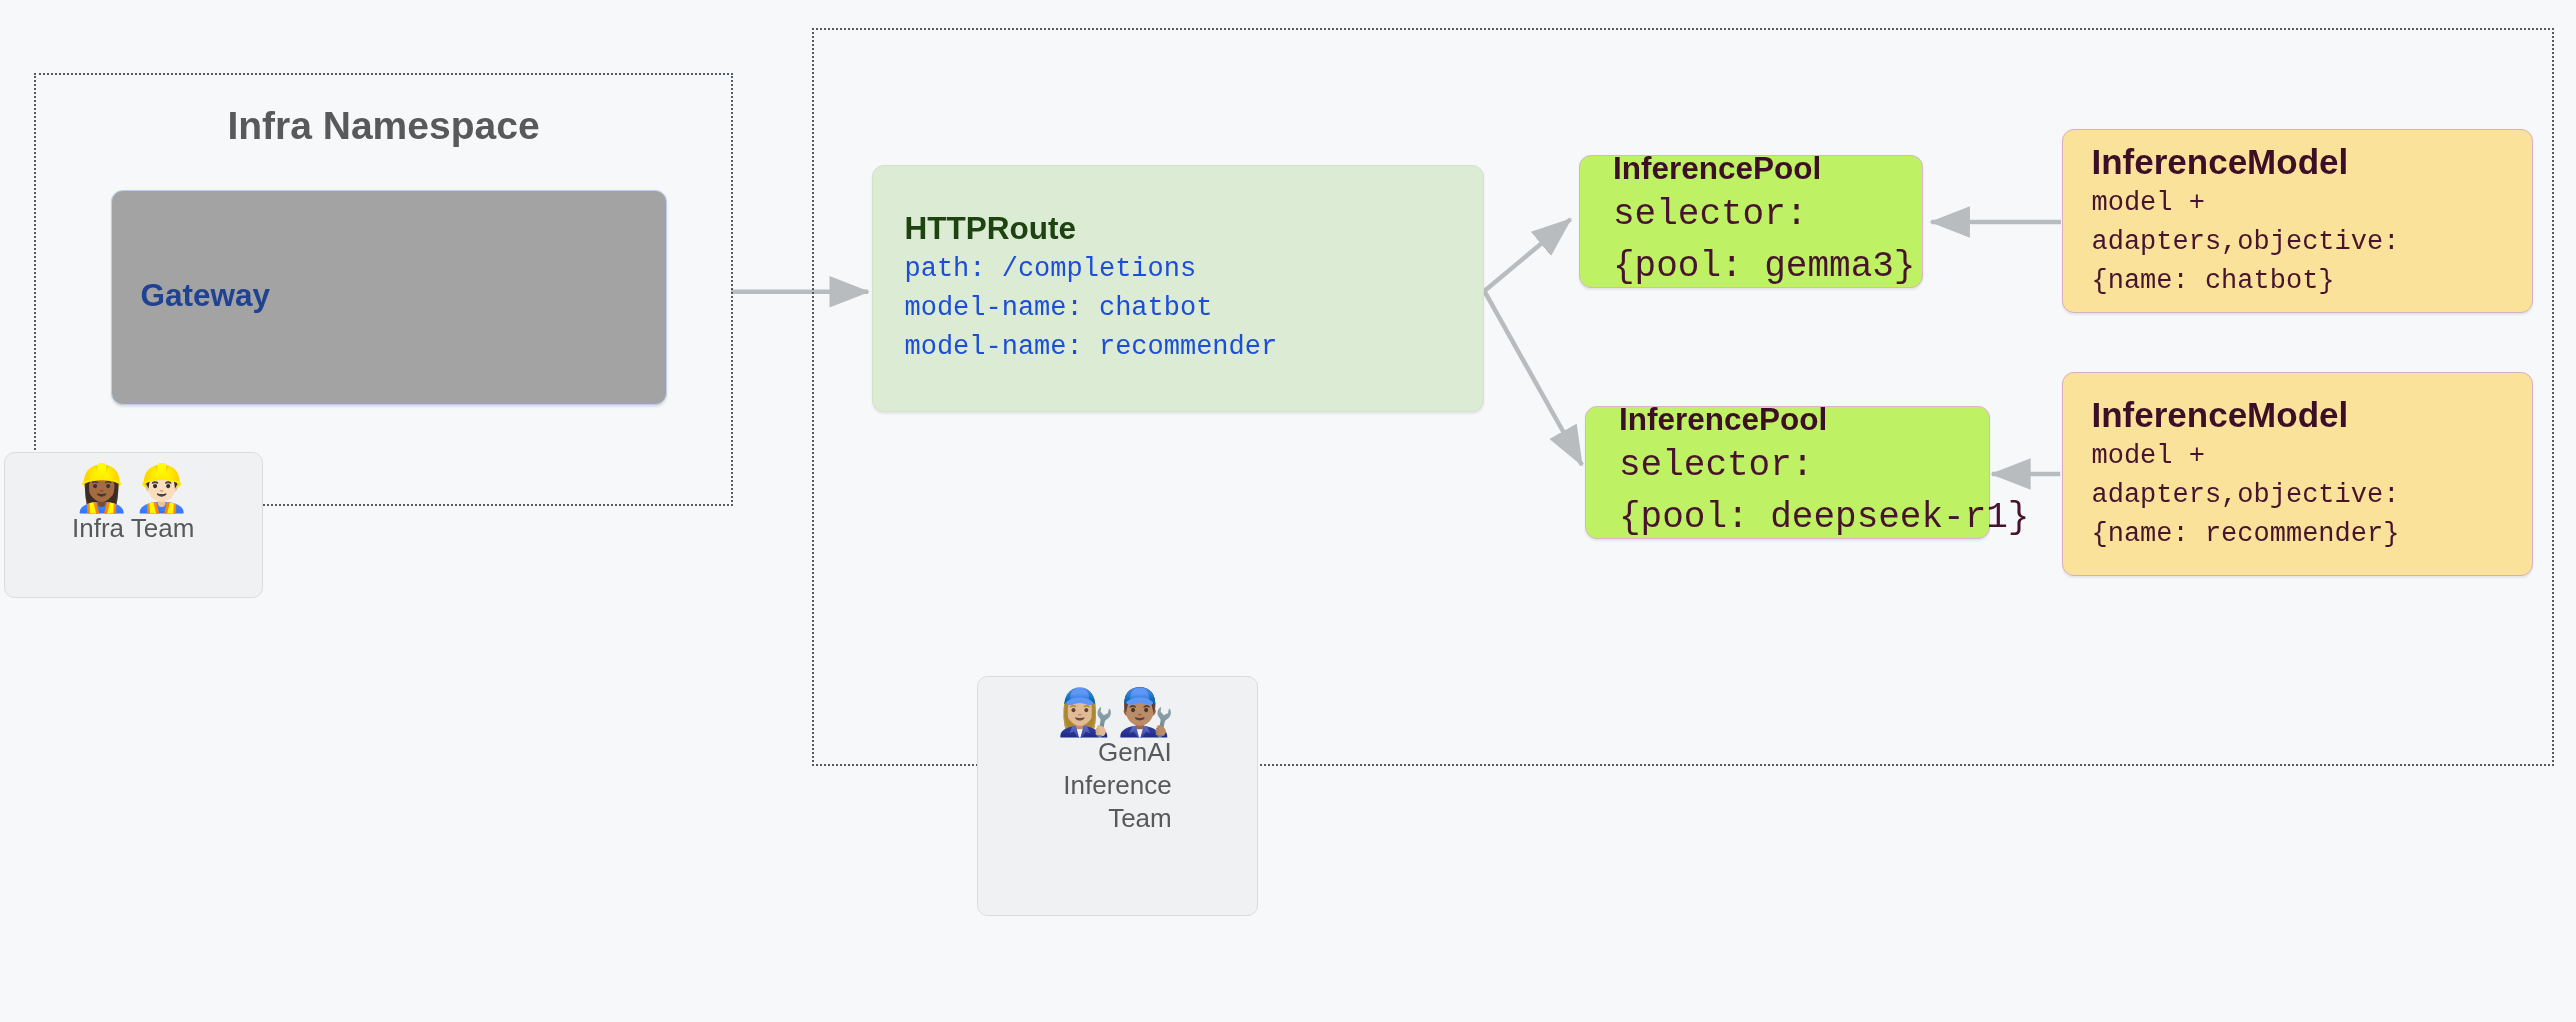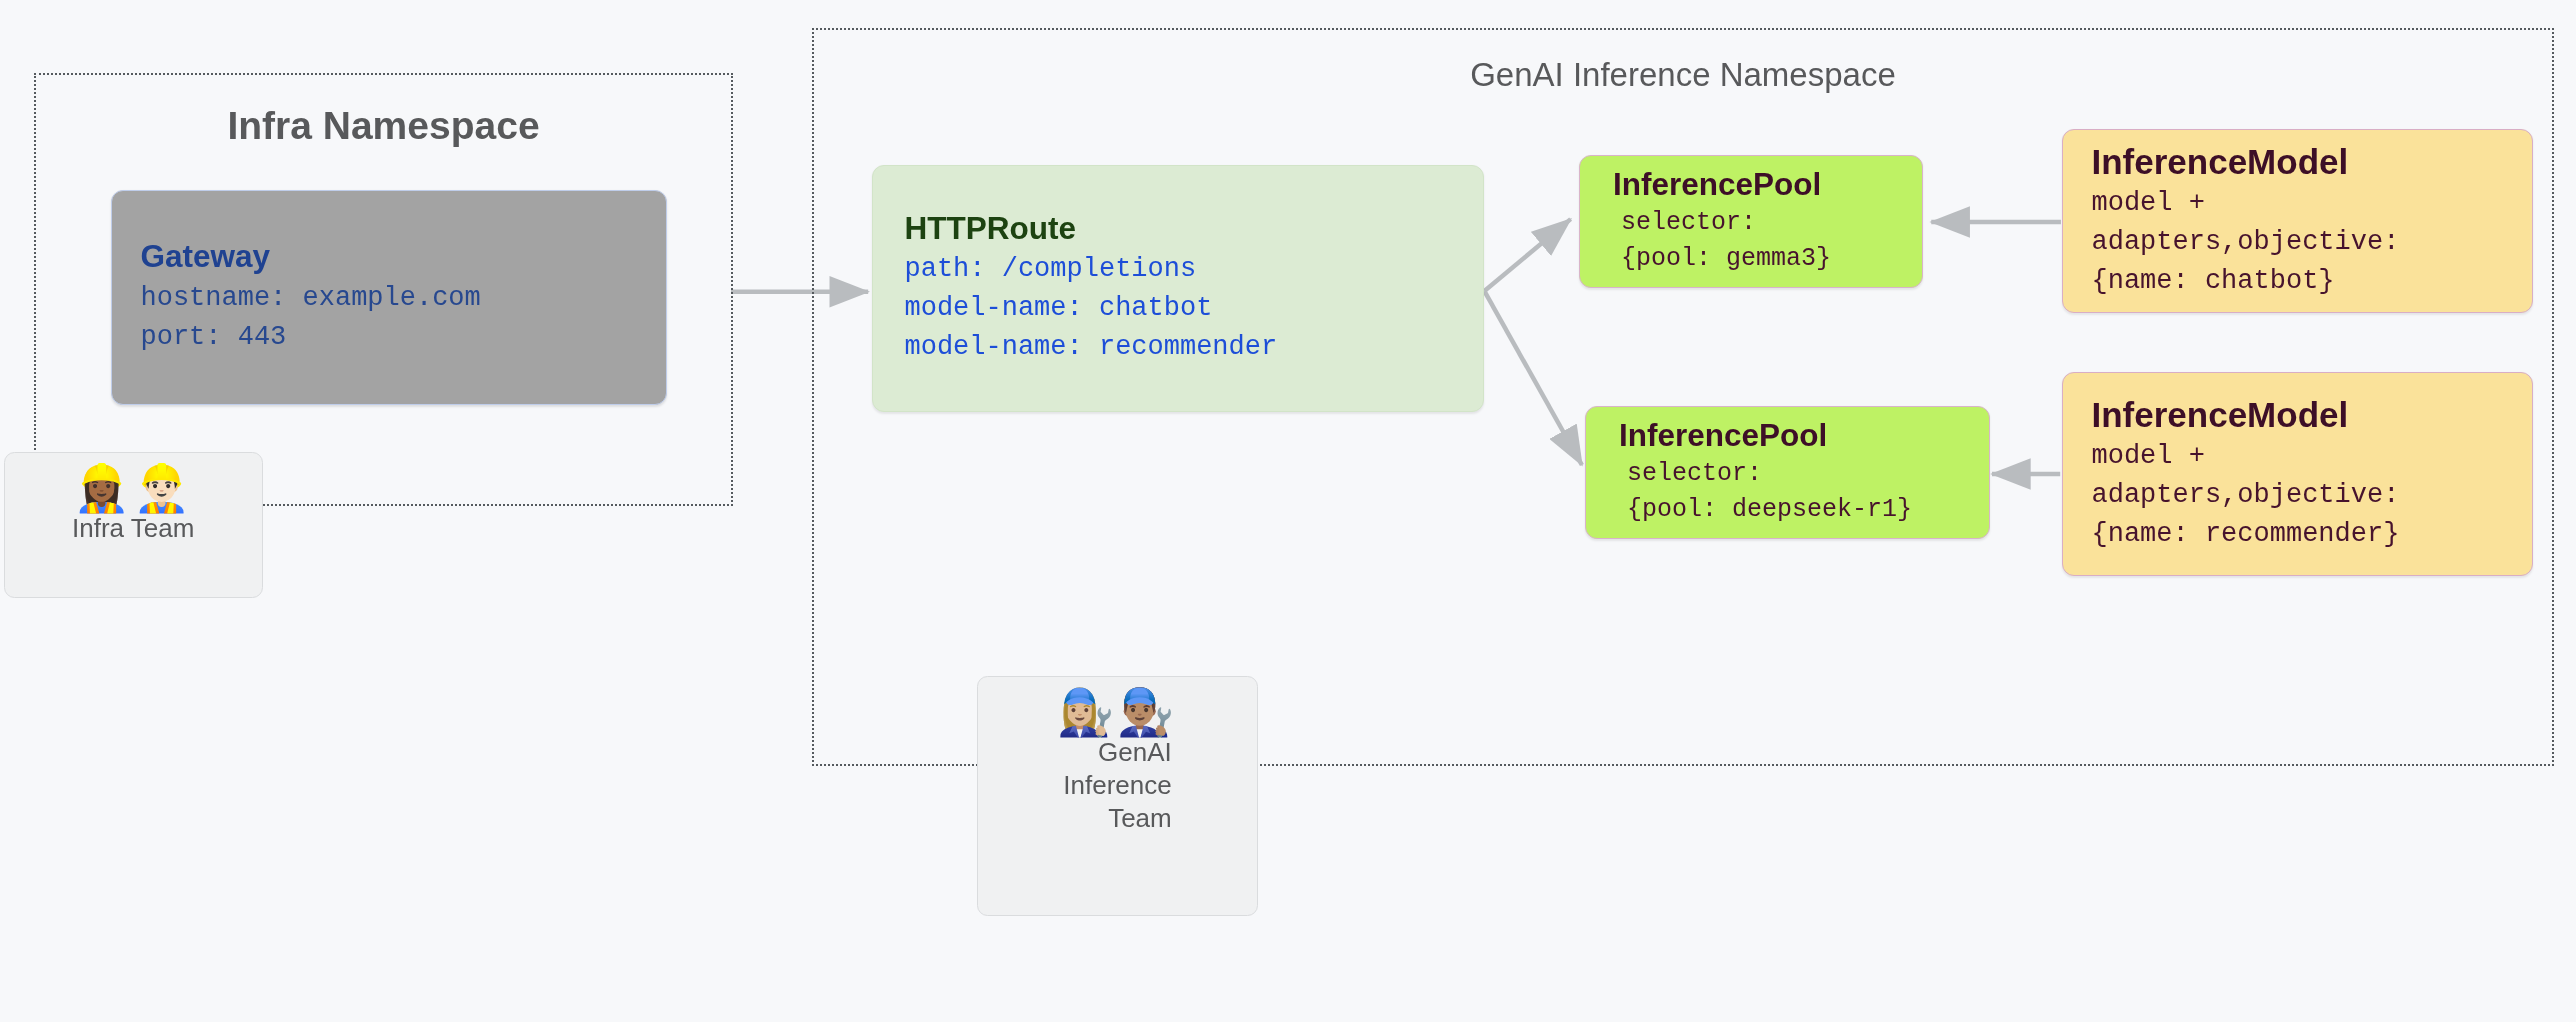--- a/index.html
+++ b/index.html
@@ -72,21 +72,21 @@
   .card-httproute .title { color: #1d4311; font-size: 31.5px; margin-bottom: 3px; }
   .card-httproute .body  { color: #1d4ed8; font-size: 27px; }
 
   
   .card-pool {
     background: #bef264;
     border: 1.5px solid #d9b4ca;
     box-shadow: 0 1.5px 2.2px rgba(0,0,0,0.08);
   }
   .card-pool .title { color: #3d0f27; font-size: 31.5px; margin-bottom: 1.5px; }
-  .card-pool .body  { color: #47132d; font-size: 25px; margin-left: 8px; }
+  .card-pool .body  { color: #47132d; font-size: 36px; }
 
   
   .card-model {
     background: #fae29a;
     border: 1.5px solid #d9aec5;
     box-shadow: 0 1.5px 2.2px rgba(0,0,0,0.08);
   }
   .card-model .title { color: #3d0f27; font-size: 35px; margin-bottom: 1.5px; }
   .card-model .body  { color: #47132d; font-size: 27px; }
 
@@ -147,31 +147,28 @@
     <line x1="2749" y1="296" x2="2576" y2="296" stroke="#b9bcbf" stroke-width="6" marker-end="url(#arrowhead)"></line>
 
     <line x1="2748" y1="632" x2="2657" y2="632" stroke="#b9bcbf" stroke-width="6" marker-end="url(#arrowhead)"></line>
   </svg>
 
   <div class="namespace" style="left:34px; top:73px; width:699px; height:433px;"></div>
   <div class="ns-title" style="left:34px; top:104px; width:699px; font-size:39px;font-weight:bold;">Infra Namespace</div>
 
   <div class="card card-gateway" style="left:111px; top:190px; width:556px; height:215px; padding:0 28.5px;">
     <div class="title">Gateway</div>
-    <div class="body">hostname: example.com
-port: 443</div>
   </div>
 
   <div class="team" style="left:3.7px; top:452px; width:259px; height:146px;">
     <div class="faces">👷🏾‍♀️👷🏻‍♂️</div>
     <div class="team-label">Infra Team</div>
   </div>
 
   <div class="namespace" style="left:812px; top:28px; width:1742px; height:738px;"></div>
-  <div class="ns-title" style="left:812px; top:56px; width:1742px; font-size:33px;">GenAI Inference Namespace</div>
 
   <div class="card card-httproute" style="left:872px; top:165px; width:612px; height:247px; padding:0 31.5px;">
     <div class="title">HTTPRoute</div>
     <div class="body">path: /completions
 model-name: chatbot
 model-name: recommender</div>
   </div>
 
   <div class="card card-pool" style="left:1579px; top:155px; width:344px; height:133px; padding:0 33px;">
     <div class="title">InferencePool</div>

